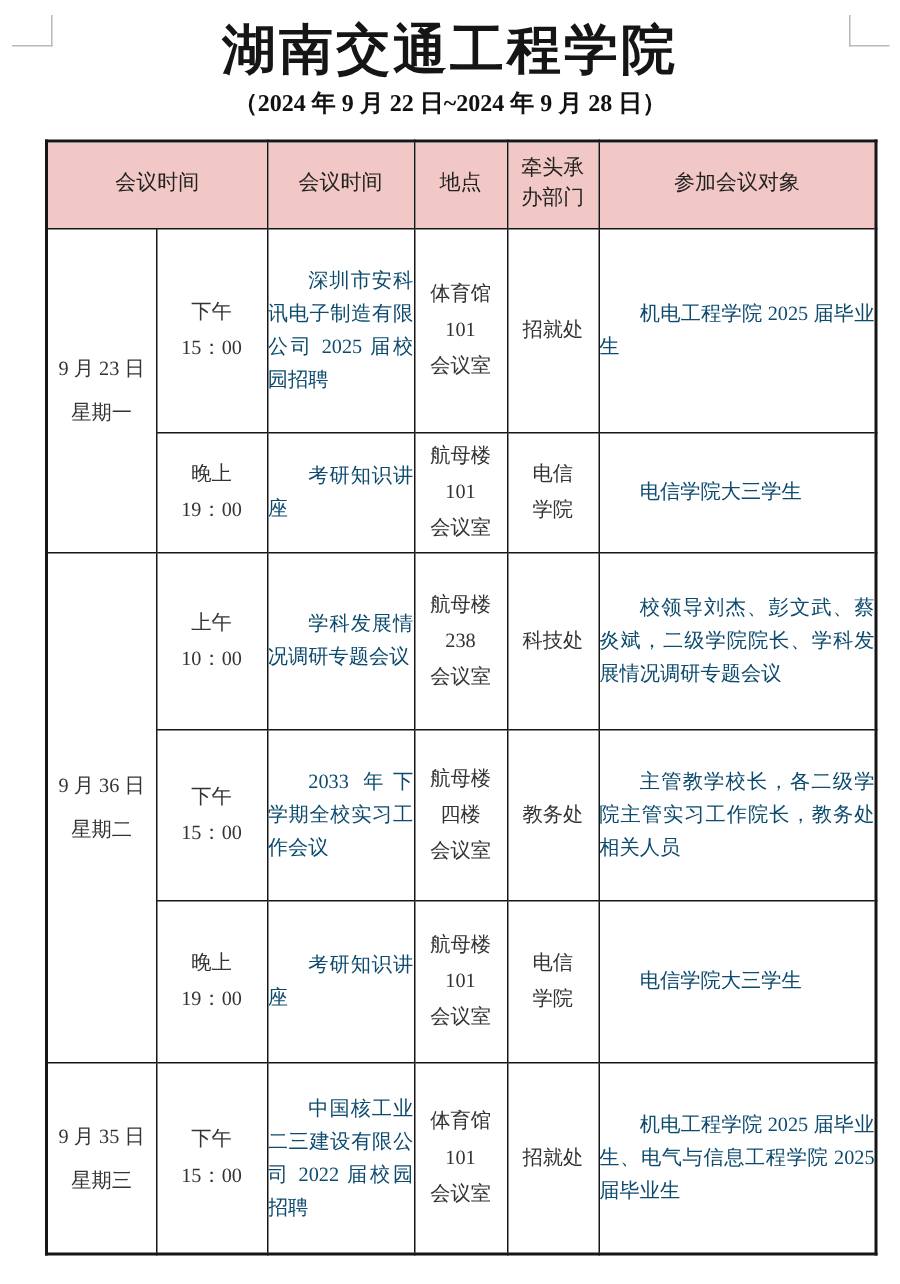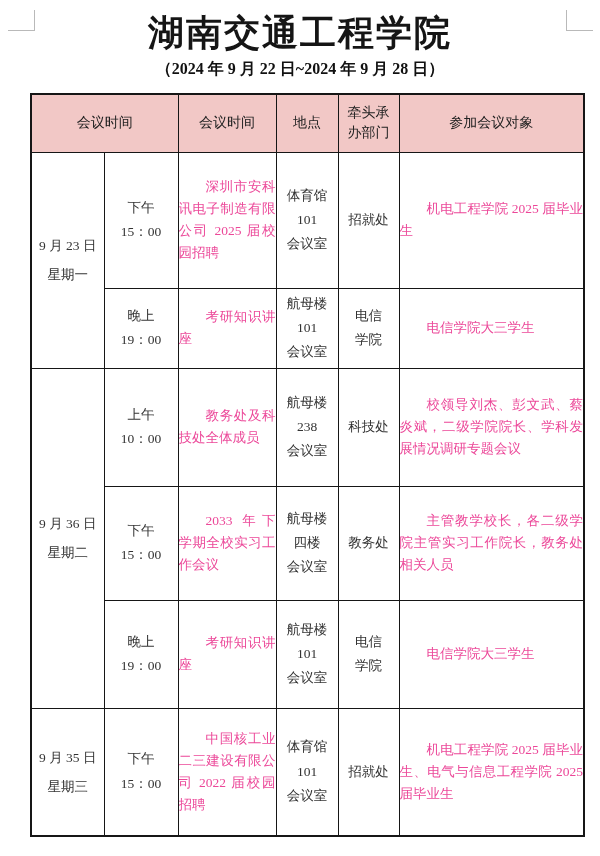--- a/index.html
+++ b/index.html
@@ -42,21 +42,21 @@
   }
 
   .c {
     text-align:center; vertical-align:middle;
     white-space:pre-line; font-size:13.5px; color:#333;
     line-height:1.8;
   }
   .date { line-height:2.15; }
   .j {
     text-align:justify; vertical-align:middle;
-    font-size:13.5px; color:#ec4899; line-height:1.62;
+    font-size:13.5px; color:#0c4a6e; line-height:1.62;
     padding:3px 6px; word-break:break-all;
     text-indent:2em;
   }
 
   .tr-h { height:58px; }
   .tr-0 { height:136px; }
   .tr-1 { height:80px; }
   .tr-2 { height:118px; }
   .tr-3 { height:114px; }
   .tr-4 { height:108px; }
@@ -114,21 +114,21 @@
 会议室</td>
       <td class="c">电信
 学院</td>
       <td class="j">电信学院大三学生</td>
     </tr>
     <tr class="tr-2">
       <td rowspan="3" class="c date">9 月 36 日
 星期二</td>
       <td class="c">上午
 10：00</td>
-      <td class="j">教务处及科技处全体成员</td>
+      <td class="j">学科发展情况调研专题会议</td>
       <td class="c">航母楼
 238
 会议室</td>
       <td class="c">科技处</td>
       <td class="j">校领导刘杰、彭文武、蔡炎斌，二级学院院长、学科发展情况调研专题会议</td>
     </tr>
     <tr class="tr-3">
       <td class="c">下午
 15：00</td>
       <td class="j">2033 年下学期全校实习工作会议</td>

